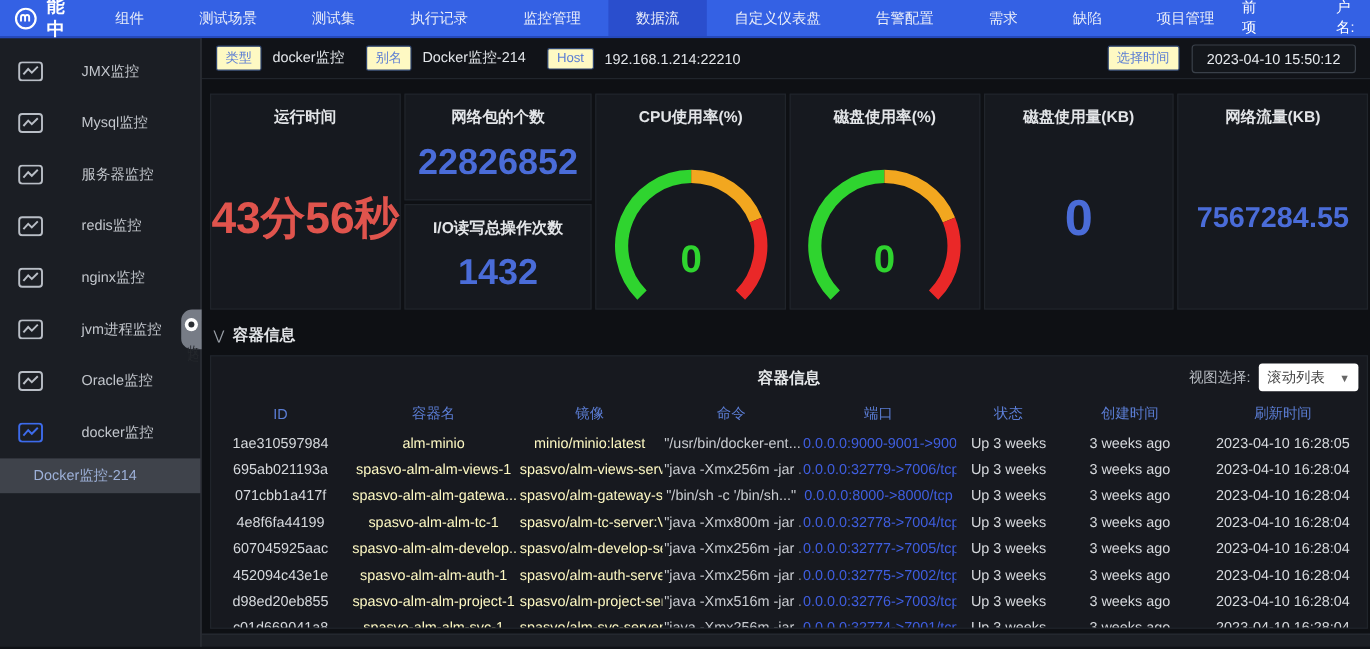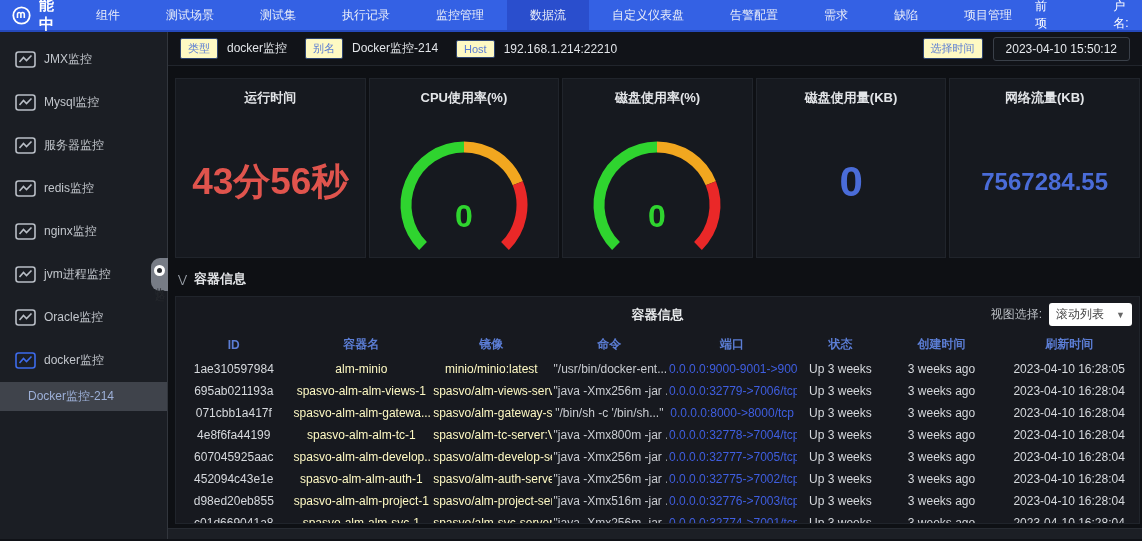--- a/index.html
+++ b/index.html
@@ -23,21 +23,21 @@
   }
   .nav-item.active { background: #2a4ecd; }
   .nav-right { margin-left: auto; display: flex; gap: 26px; padding-right: 16px; font-size: 12px; }
   .nav-right .pair { display: flex; gap: 5px; }
   
   .layout { display: flex; height: 507px; }
   
   .sidebar { width: 168px; flex-shrink: 0; background: #1b1e24; border-right: 1px solid #32363d; position: relative; }
   .side-title { color: #3d6beb; font-size: 17px; font-weight: bold; padding: 17px 0 4px 30px; letter-spacing: 1px; }
   .side-list { margin-top: 6px; }
-  .side-item { display: flex; align-items: center; gap: 8px; padding: 13px 0 13px 15px; font-size: 12px; color: #c2c6cc; cursor: pointer; }
+  .side-item { display: flex; align-items: center; gap: 32px; padding: 13px 0 13px 15px; font-size: 12px; color: #c2c6cc; cursor: pointer; }
   .side-item .icon { color: #b9bec6; display: flex; }
   .side-item.active .icon { color: #3d6beb; }
   .side-subitem { background: #3f434b; color: #9db0d8; font-size: 12px; padding: 6px 0 6px 28px; cursor: pointer; }
   .collapse-handle {
     position: absolute; right: -1px; top: 226px; width: 17px; padding: 7px 0 5px;
     background: rgba(132,138,148,.88); border-radius: 9px 0 0 9px;
     display: flex; flex-direction: column; align-items: center; gap: 4px; cursor: pointer; z-index: 5;
   }
   .collapse-circle { width: 11px; height: 11px; border-radius: 50%; background: #fff; display: flex; align-items: center; justify-content: center; }
   .collapse-circle b { width: 5px; height: 5px; border-radius: 50%; background: #2c2f34; }
@@ -63,21 +63,21 @@
   .gauge-wrap { flex: 1; display: flex; align-items: flex-end; justify-content: center; padding-bottom: 4px; }
   
   .section-header { display: flex; align-items: center; gap: 7px; padding: 12px 0 4px 10px; color: #e2e4e7; font-weight: bold; font-size: 13px; }
   .chev { color: #9aa0a8; font-size: 11px; font-weight: normal; }
   .panel { margin: 4px 2px 0 7px; background: #17191f; border: 1px solid #20242b; height: 228px; overflow: hidden; position: relative; }
   .panel-header { position: relative; padding: 9px 0 7px; text-align: center; font-weight: bold; color: #e8eaec; font-size: 13px; }
   .view-ctl { position: absolute; right: 7px; top: 6px; display: flex; align-items: center; gap: 7px; color: #b9bdc3; font-size: 12px; font-weight: normal; }
   .view-select { background: #fff; color: #444; border-radius: 3px; padding: 3px 7px; font-size: 12px; display: flex; align-items: center; gap: 12px; cursor: pointer; }
   .sel-arrow { font-size: 9px; color: #666; }
   table { width: 100%; table-layout: fixed; border-collapse: collapse; font-size: 12px; }
-  th { color: #5b7dd4; font-weight: bold; padding: 5px 2px; text-align: center; white-space: nowrap; overflow: hidden; }
+  th { color: #5b7dd4; font-weight: normal; padding: 5px 2px; text-align: center; white-space: nowrap; overflow: hidden; }
   td { padding: 4px 2px; text-align: center; white-space: nowrap; overflow: hidden; }
   col.w-id{width:12%} col.w-name{width:14.5%} col.w-img{width:12.5%} col.w-cmd{width:12%}
   col.w-port{width:13.5%} col.w-status{width:9%} col.w-created{width:12%} col.w-refresh{width:14.5%}
   .c-id,.c-status,.c-created,.c-refresh { color: #d6d9dd; }
   .c-name,.c-img { color: #fef9c3; }
   .c-cmd { color: #c9ccd1; }
   .c-port { color: #3f5ee0; }
   .bottom-strip { flex: 1; margin-top: 4px; background: #1c1f25; border-top: 1px solid #272b32; }
   .gauge-val { font-weight: bold; }
 </style>
@@ -221,20 +221,34 @@
     </div>
 
     <div class="stats-row">
       <div class="card">
         <div class="card-title">运行时间</div>
         <div class="card-value-wrap">
             <span class="v-red">43分56秒</span>
           </div>
       </div>
 
+      <div class="card-stack">
+        <div class="card">
+          <div class="card-title">网络包的个数</div>
+          <div class="card-value-wrap">
+              <span class="v-blue-lg">22826852</span>
+            </div>
+        </div>
+        <div class="card">
+          <div class="card-title">I/O读写总操作次数</div>
+          <div class="card-value-wrap">
+              <span class="v-blue-lg">1432</span>
+            </div>
+        </div>
+      </div>
 
       <div class="card">
         <div class="card-title">CPU使用率(%)</div>
         <div class="gauge-wrap">
           <svg class="gauge" width="150" height="126" viewBox="0 0 150 126">
             <path d="M 34 119 A 58 58 0 0 1 75 20" fill="none" stroke="#2fd42f" stroke-width="11"></path>
             <path d="M 75 20 A 58 58 0 0 1 128.8 56.3" fill="none" stroke="#f2a71f" stroke-width="11"></path>
             <path d="M 128.8 56.3 A 58 58 0 0 1 116 119" fill="none" stroke="#ea2828" stroke-width="11"></path>
             <text x="75" y="100" text-anchor="middle" font-size="32" fill="#2fd42f" class="gauge-val">0</text>
           </svg>

